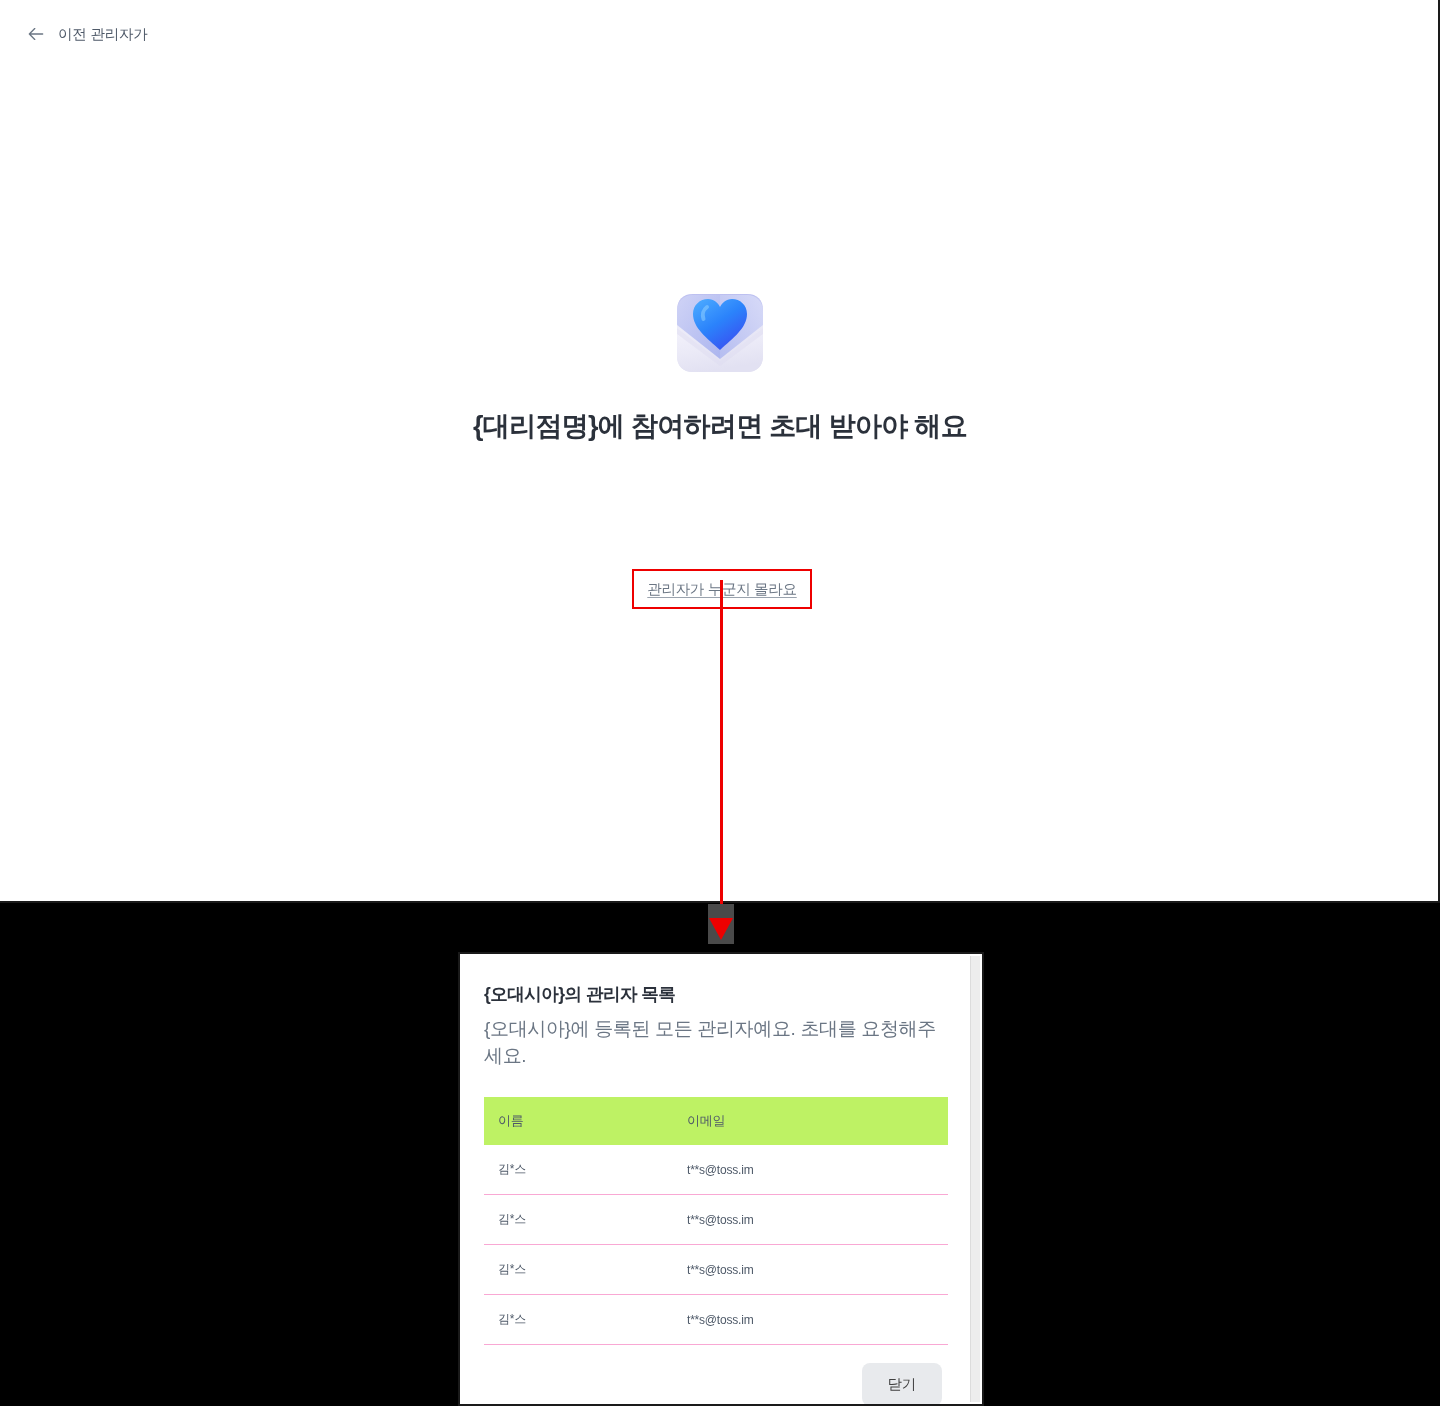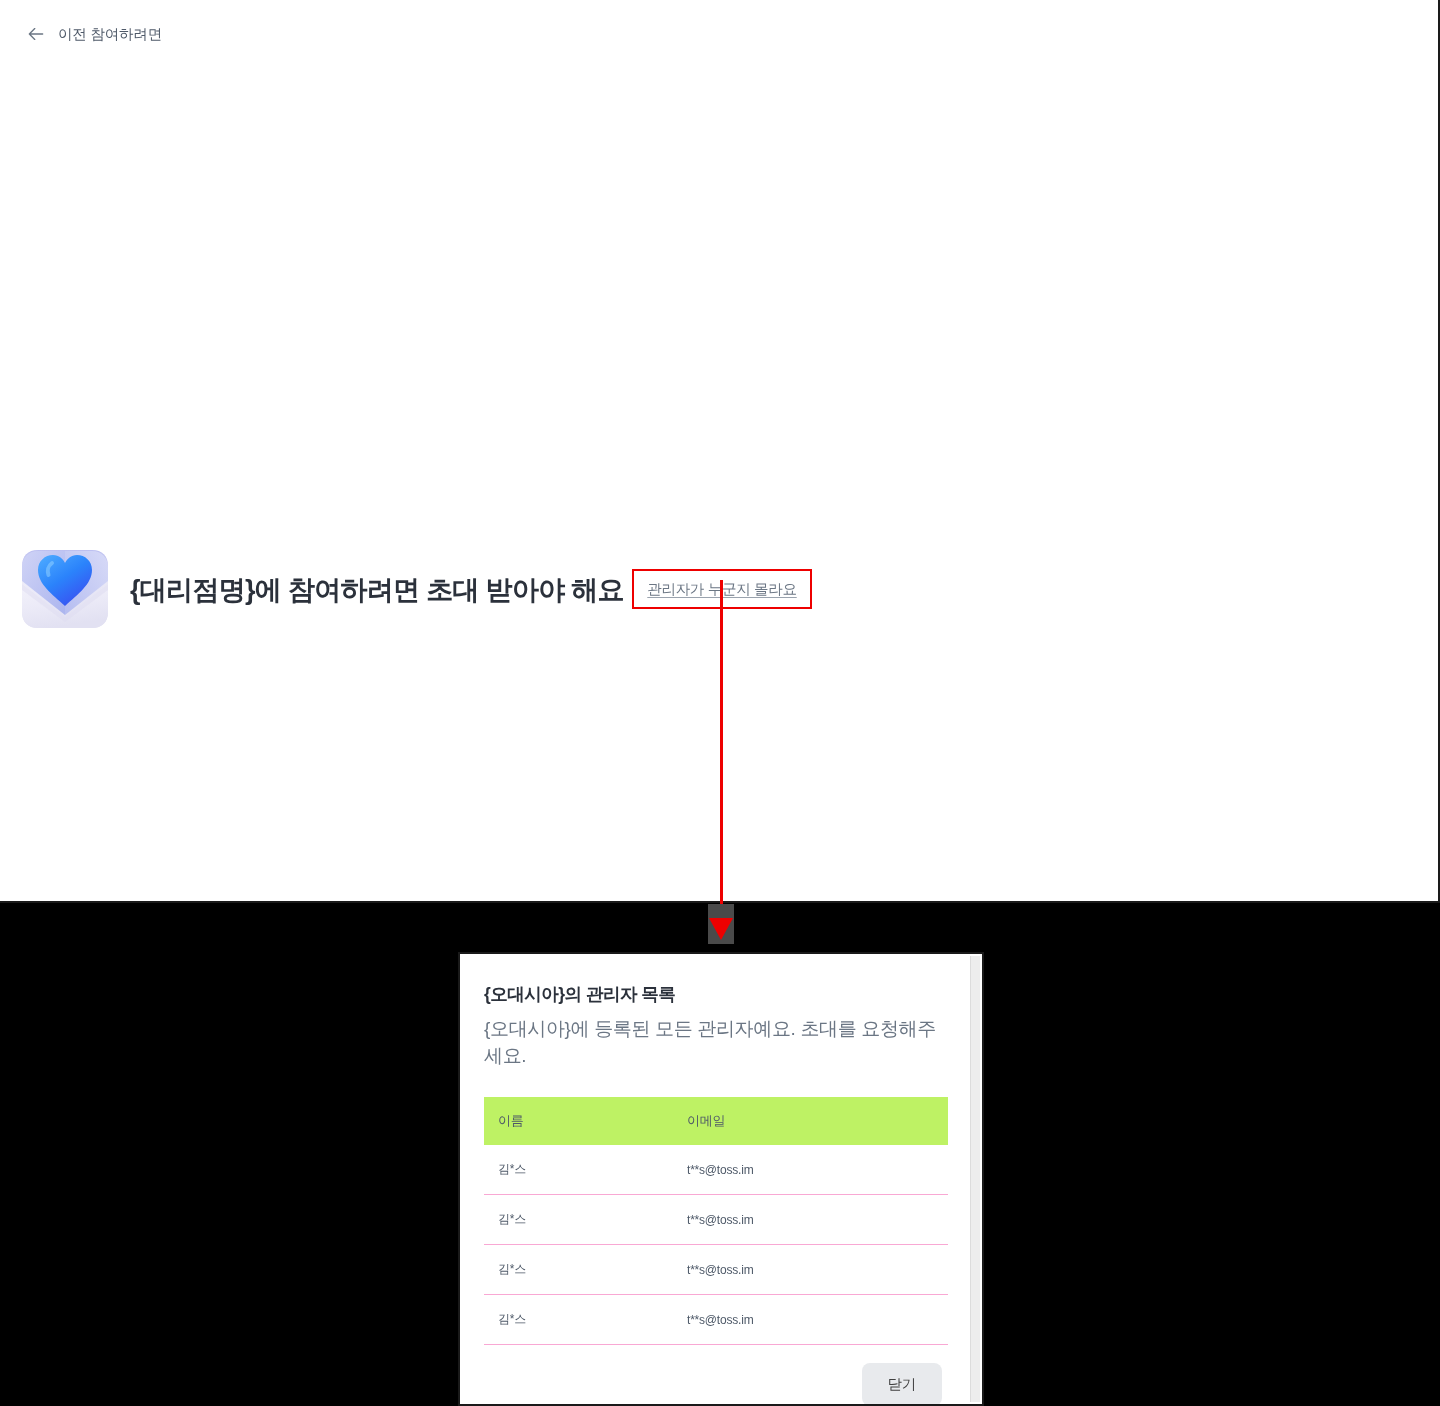--- a/index.html
+++ b/index.html
@@ -53,20 +53,21 @@
     white-space: nowrap;
   }
 
   .hero {
     position: absolute;
     left: 0;
     top: 0;
     width: 1440px;
     height: 903px;
     display: flex;
+    flex-direction: column;
     align-items: center;
     justify-content: flex-start;
     padding-top: 262px;
     box-sizing: border-box;
   }
   .hero-icon {
     width: 130px;
     height: 130px;
     display: block;
   }
@@ -238,21 +239,21 @@
 </style>
 </head>
 <body>
 
 <div class="app-panel">
 
   <div class="back-nav">
     <svg class="back-arrow-icon" viewBox="0 0 24 24" fill="none">
       <path d="M20 12H4M4 12L10.5 5.5M4 12L10.5 18.5" stroke="#6b7684" stroke-width="1.6" stroke-linecap="round" stroke-linejoin="round"></path>
     </svg>
-    <span class="back-label">이전 참여하려면</span>
+    <span class="back-label">이전 관리자가</span>
   </div>
 
   <div class="hero">
 
     <svg class="hero-icon" viewBox="0 0 130 130">
       <defs>
         <linearGradient id="envBody" x1="0" y1="0" x2="0.3" y2="1">
           <stop offset="0%" stop-color="#f3f2fb"></stop>
           <stop offset="55%" stop-color="#ebeaf7"></stop>
           <stop offset="100%" stop-color="#e2e1f2"></stop>

